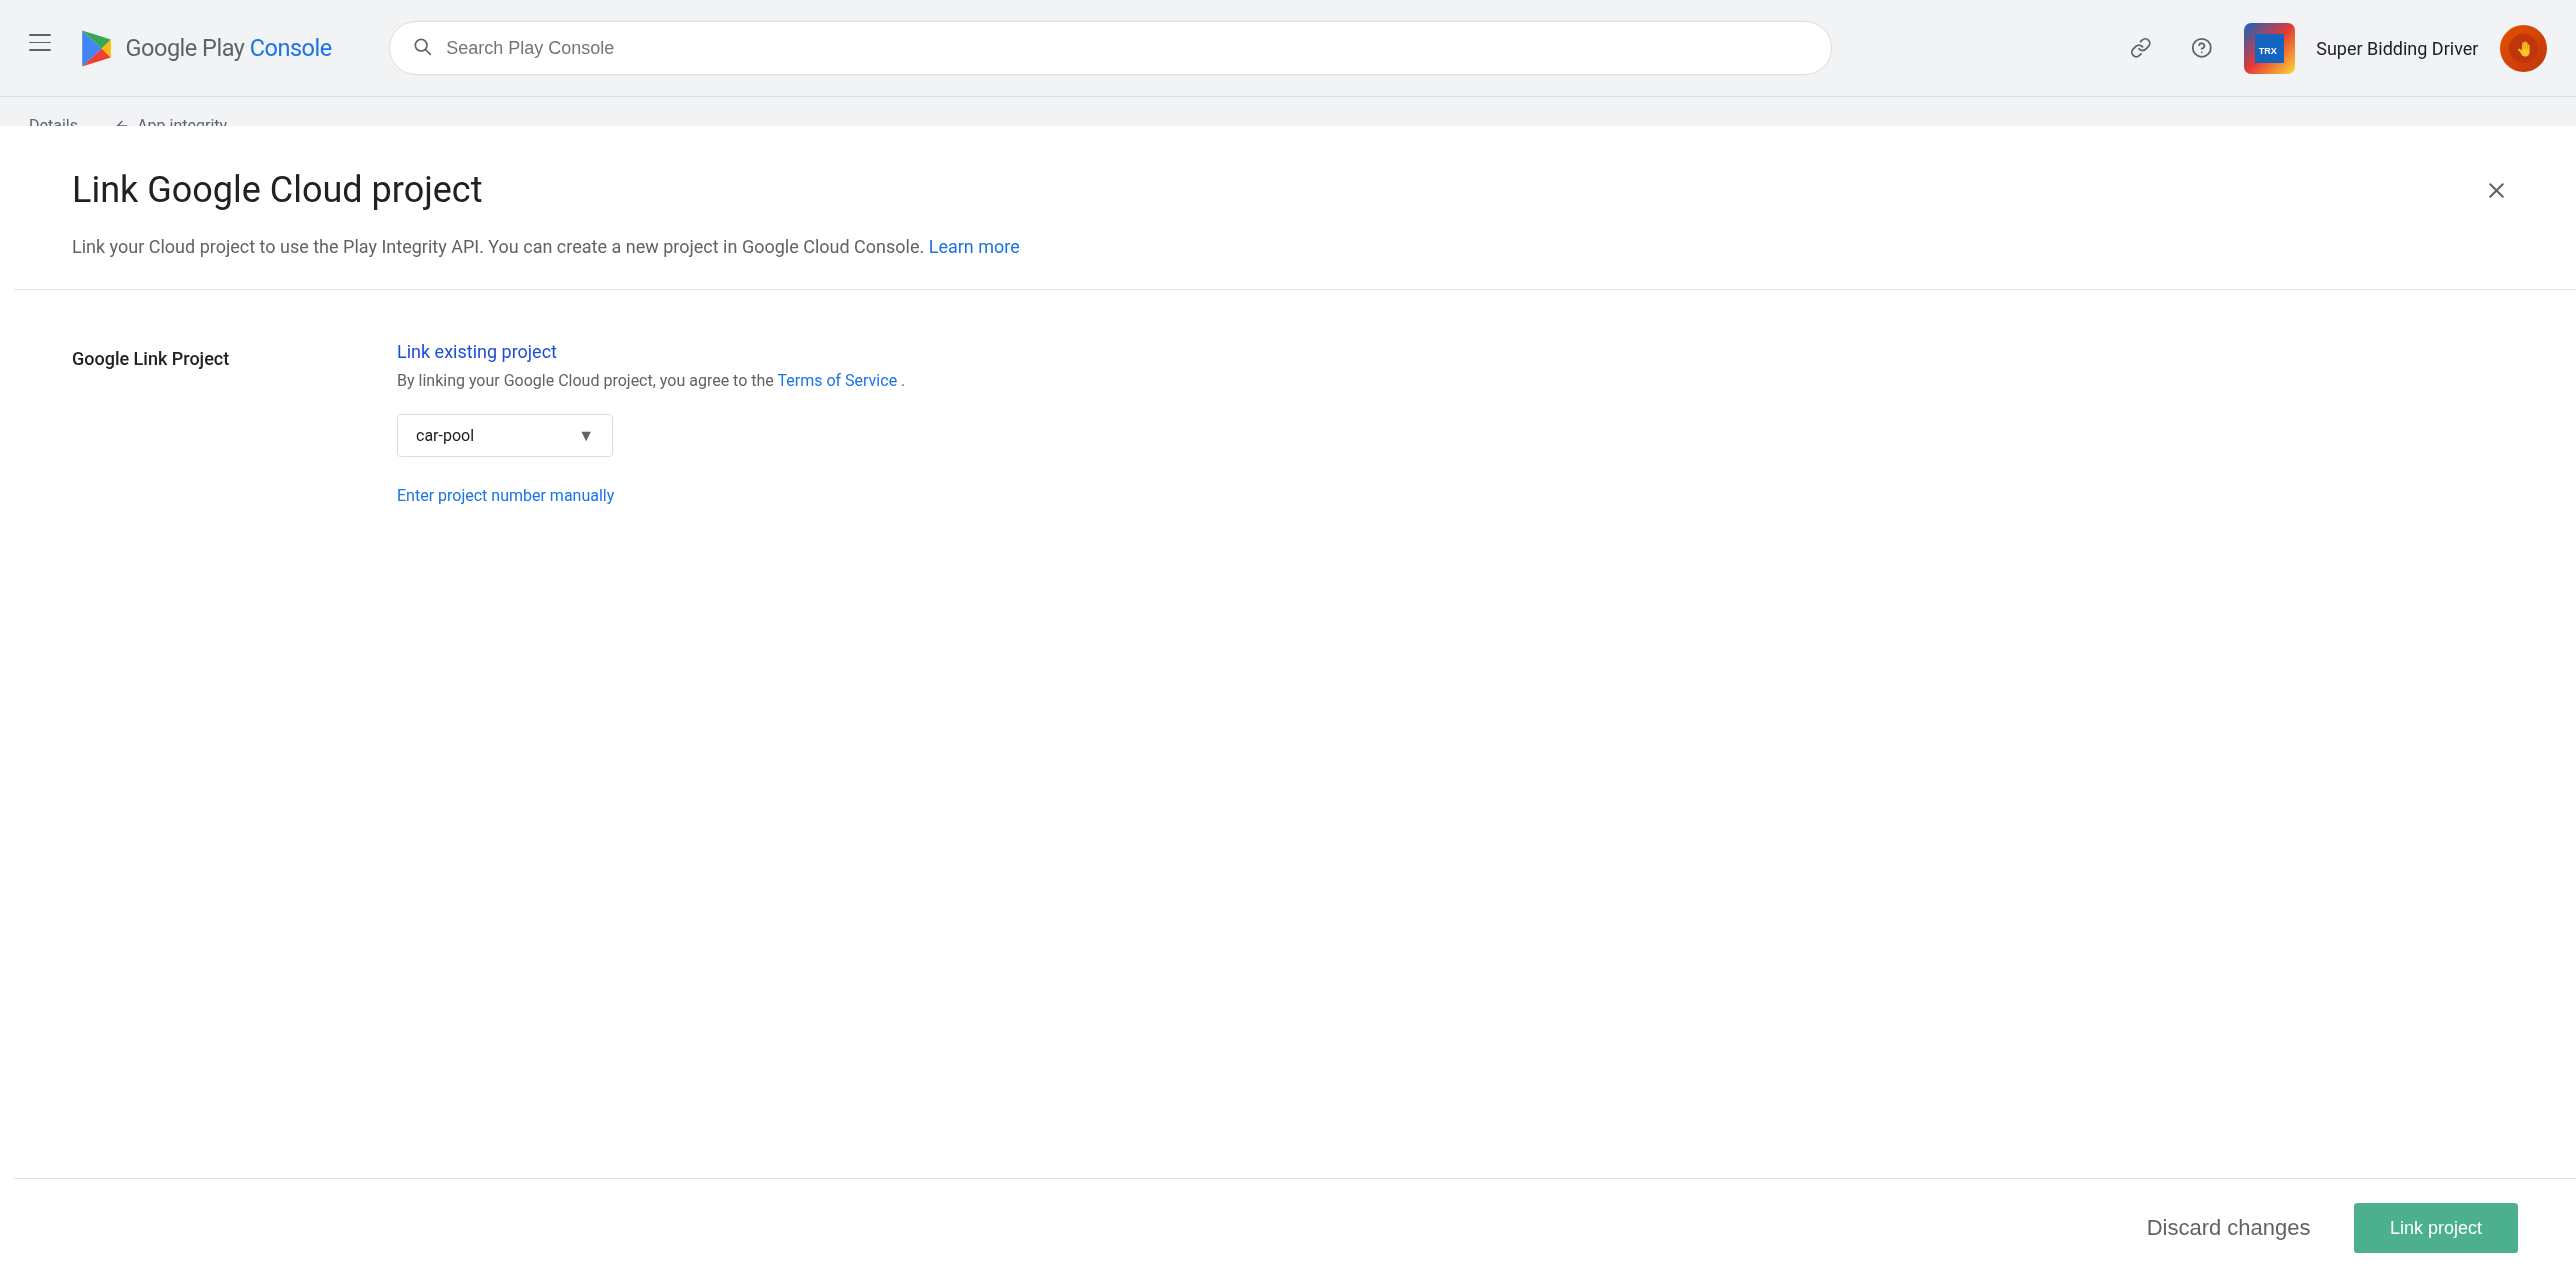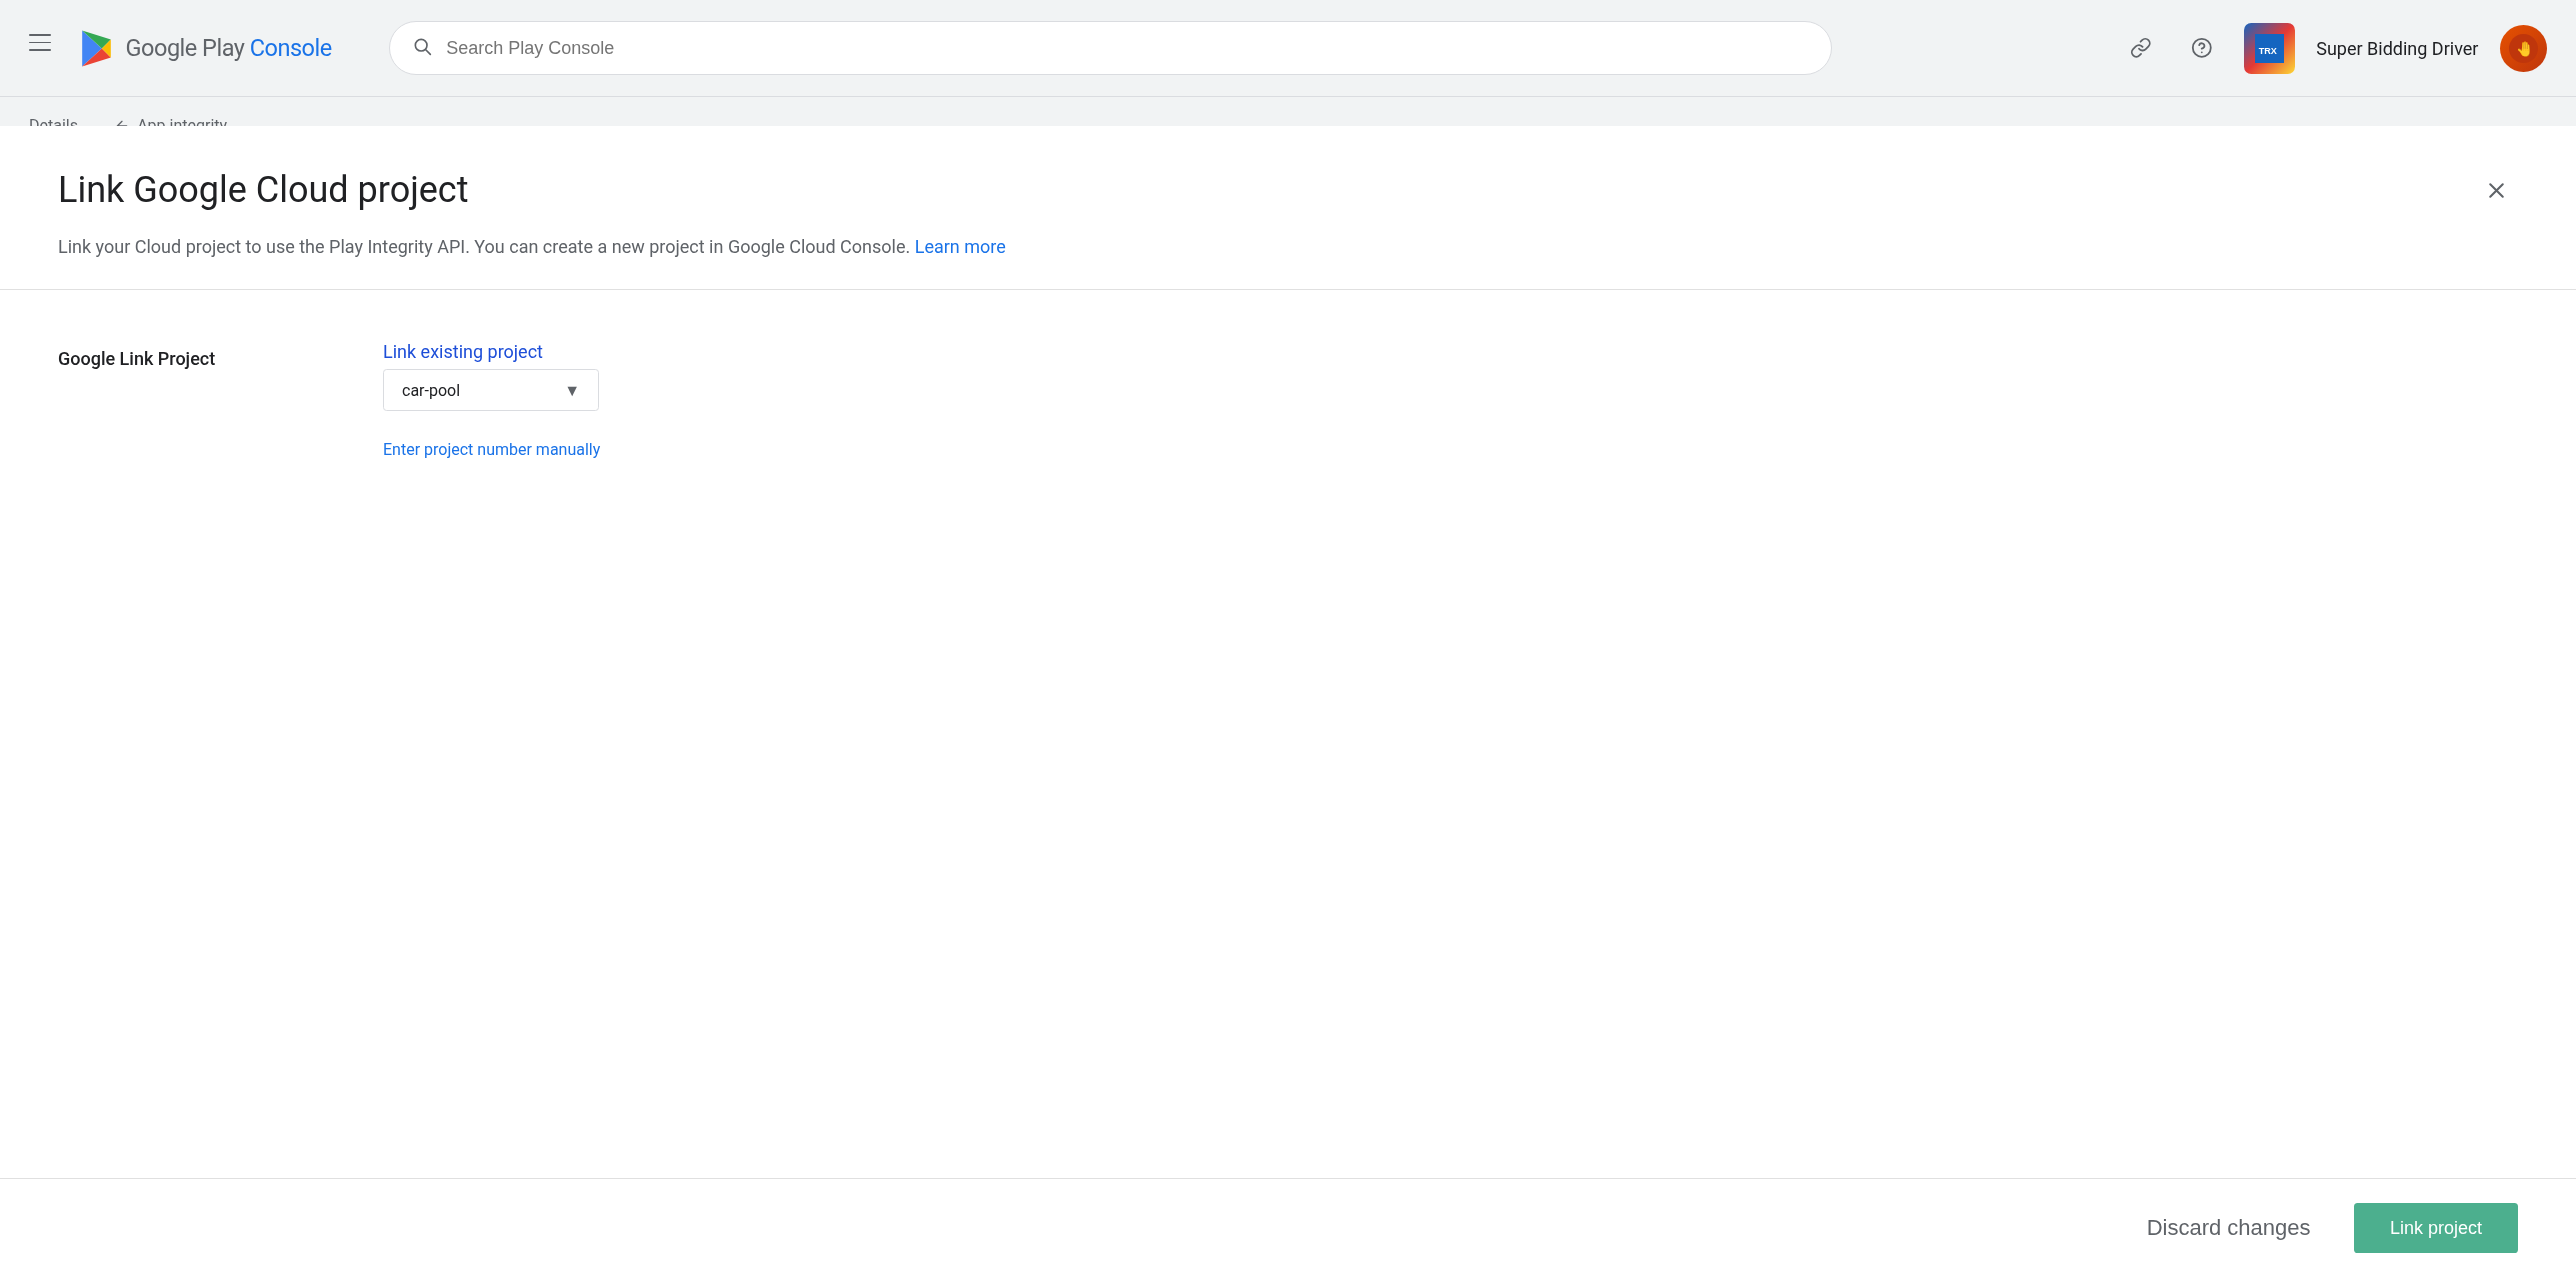--- a/index.html
+++ b/index.html
@@ -201,20 +201,21 @@
       position: fixed;
       top: 126px;
       left: 0;
       right: 0;
       bottom: 0;
       background: #fff;
       z-index: 20;
       display: flex;
       flex-direction: column;
       overflow: hidden;
+      padding-left: 14px;
     }
 
     .modal-header {
       padding: 43px 58px 29px 58px;
       border-bottom: 0.9px solid #e0e0e0;
       position: relative;
     }
 
     .modal-title {
       font-size: 36px;
@@ -442,20 +443,25 @@
         <path d="M18 6L6 18M6 6l12 12" stroke="#5f6368" stroke-width="2" stroke-linecap="round" stroke-linejoin="round"></path>
       </svg>
     </button>
   </div>
 
   <div class="modal-body">
     <div class="form-row">
       <div class="form-label">Google Link Project</div>
       <div class="form-content">
         <div class="form-section-title">Link existing project</div>
+        <div class="form-section-desc">
+          <span>By linking your Google Cloud project, you agree to the</span>
+          <a href="#">Terms of Service</a>
+          <span>.</span>
+        </div>
         <div class="dropdown-select">
           <span>car-pool</span>
           <span class="dropdown-arrow">▼</span>
         </div>
         <a href="#" class="enter-manually-link">Enter project number manually</a>
       </div>
     </div>
   </div>
 
   <div class="modal-footer">

